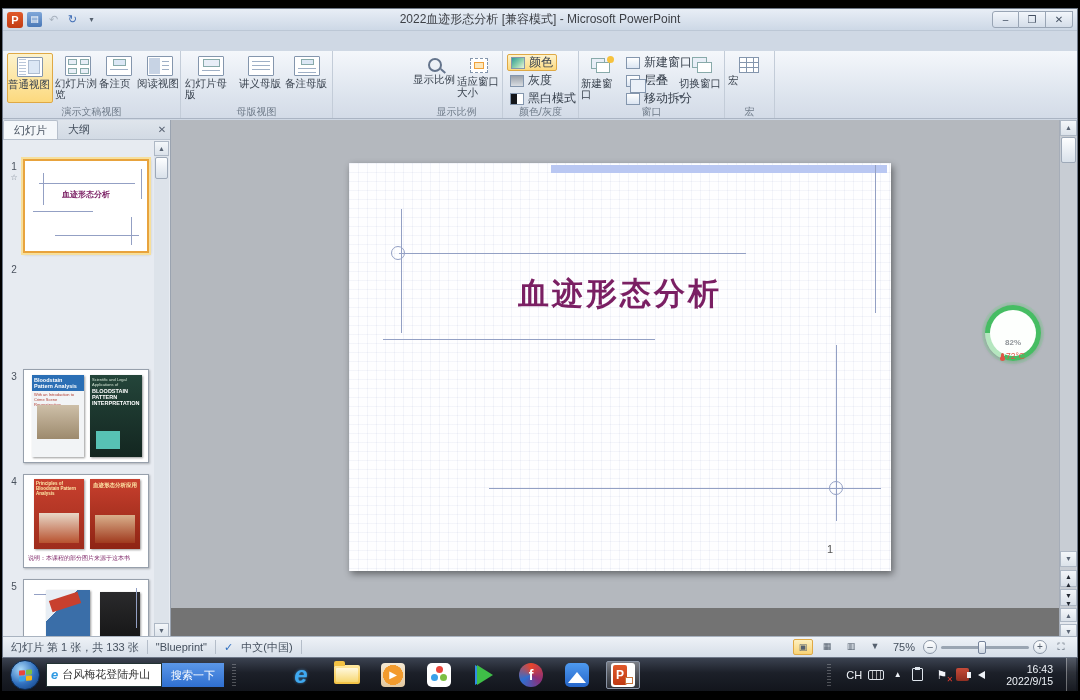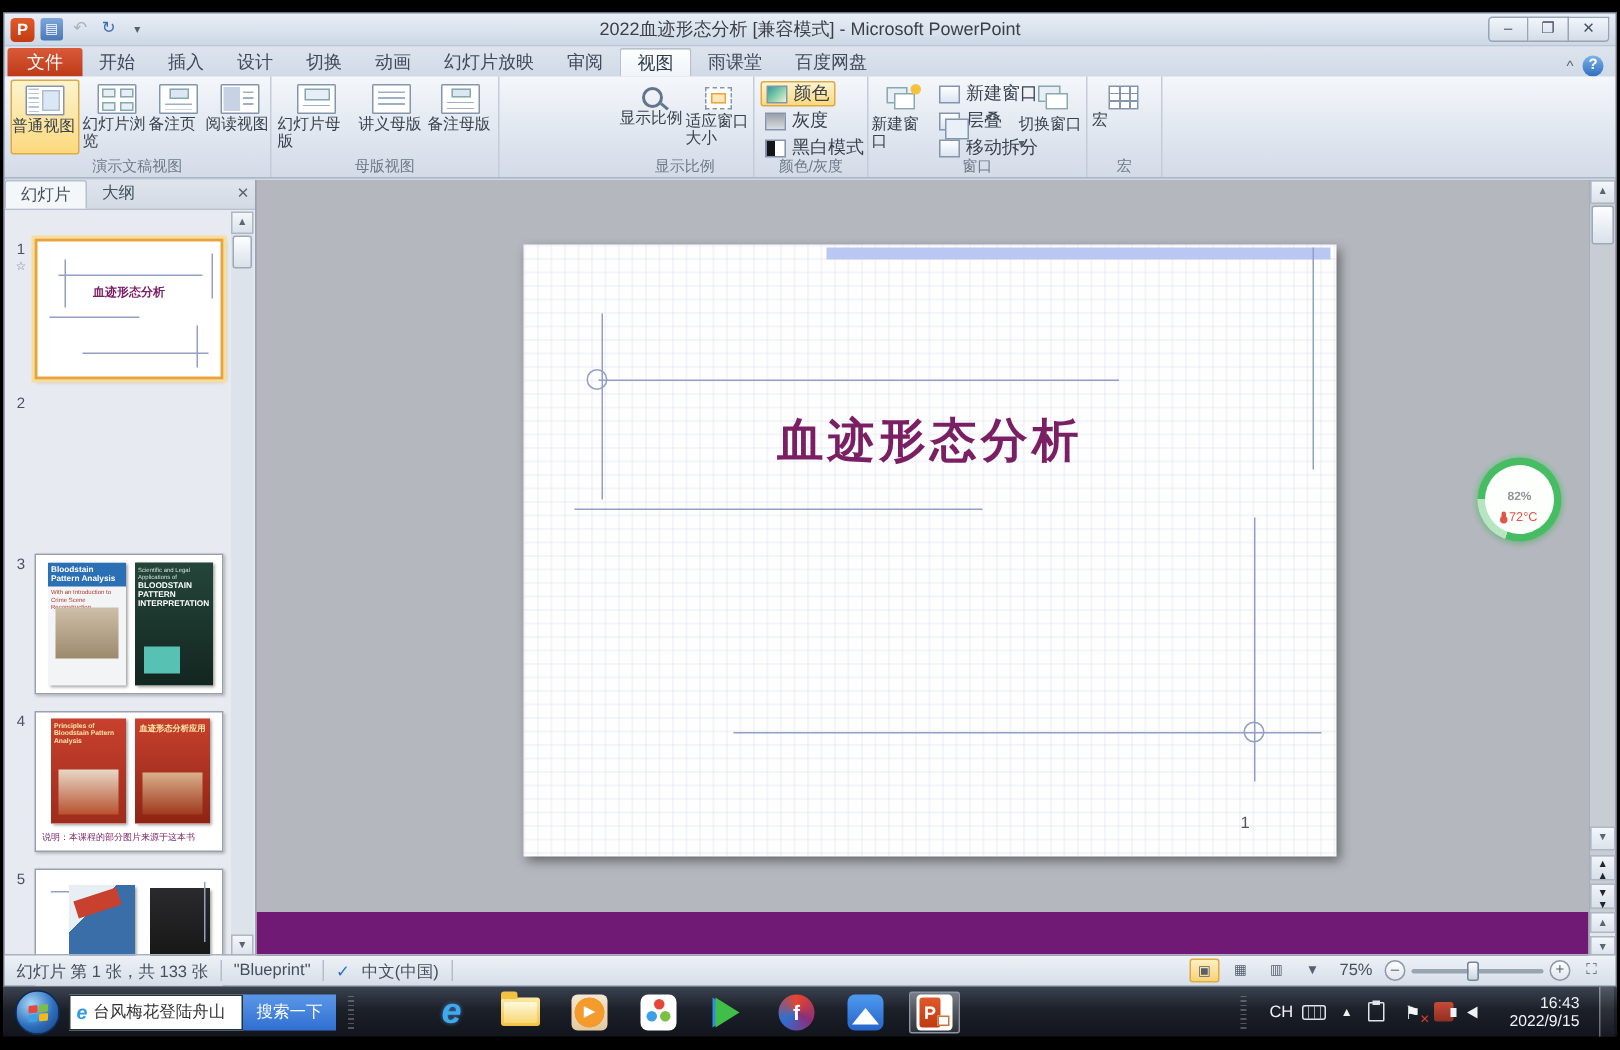--- a/index.html
+++ b/index.html
@@ -56,21 +56,21 @@
   .i-zoom{width:14px;height:14px;border:2px solid #64748c;border-radius:50%;margin:4px auto 2px;position:relative}
   .i-zoom:after{content:"";position:absolute;width:6px;height:2px;background:#64748c;right:-6px;bottom:-2px;transform:rotate(40deg)}
   .i-fit{width:18px;height:15px;border:1px dashed #8496ad;margin:4px auto 3px;background:#fff;position:relative}
   .i-fit:after{content:"";position:absolute;inset:3px;border:1px solid #f0a23c;background:#fde8bd}
   .i-macro{width:20px;height:16px;margin:3px auto 2px;border:1px solid #8496ad;background:
     linear-gradient(90deg,transparent 0 6px,#8496ad 6px 7px,transparent 7px 13px,#8496ad 13px 14px,transparent 14px),
     repeating-linear-gradient(#fff 0 4px,#8496ad 4px 5px)}
   .caret-dn{font-size:8px;color:#55606e;line-height:8px}
 
   
-  #workspace{position:absolute;left:0;top:111px;right:0;height:518px;background:#701a75}
+  #workspace{position:absolute;left:0;top:111px;right:0;height:518px;background:#737373}
   #slidepanel{position:absolute;left:0;top:0;width:168px;bottom:0;background:#e7ebf1;border-right:1px solid #9aa3b0}
   #paneltabs{position:absolute;left:0;top:0;right:0;height:20px;background:linear-gradient(#dfe5ec,#d2dae4);border-bottom:1px solid #b7c0cc;display:flex;align-items:flex-end;font-size:11px;color:#45505e}
   .ptab{height:19px;padding:0 10px;line-height:19px}
   .ptab.active{background:#f4f7fa;border:1px solid #b7c0cc;border-bottom:none;border-radius:2px 2px 0 0}
   .pclose{margin-left:auto;width:16px;text-align:center;color:#5a6474;font-size:10px;line-height:18px}
   .thumb{position:absolute;left:20px;width:126px;height:94px;background:#fff;border:1px solid #97a0ac;box-shadow:1px 1px 2px rgba(0,0,0,.25);overflow:hidden}
   .thumb.selected{border:2px solid #e8a33d;box-shadow:0 0 0 2px #f7df9b,1px 1px 3px rgba(0,0,0,.3)}
   .snum{position:absolute;left:5px;width:12px;text-align:center;font-size:10px;color:#4a525e}
   .sstar{position:absolute;left:5px;width:12px;text-align:center;font-size:8px;color:#76808e}
   .bp-line{position:absolute;background:#93a0c4}
@@ -149,21 +149,21 @@
   .spk{width:0;height:0;border-top:4px solid transparent;border-bottom:4px solid transparent;border-right:7px solid #eef2f7;position:relative}
   .spk:before{content:"";position:absolute;left:-11px;top:-3px;width:4px;height:6px;background:#eef2f7}
   #clock{text-align:right;line-height:12px;font-size:10.5px;padding:0 6px}
   #showdesk{width:10px;height:33px;border-left:1px solid rgba(255,255,255,.35);background:linear-gradient(rgba(255,255,255,.12),rgba(255,255,255,.02));flex:none}
 
   
   #overlay{position:absolute;left:985px;top:305px;width:56px;height:56px;border-radius:50%;
     background:conic-gradient(from 200deg,#b5e6bf 0 70deg,#46bd63 70deg 360deg);
     box-shadow:0 0 0 3px rgba(130,205,150,.35),0 1px 4px rgba(0,0,0,.25);z-index:50}
   #overlay .inner{position:absolute;inset:5px;border-radius:50%;background:#fdfffd;text-align:center}
-  #overlay .pct{font-size:15px;font-weight:bold;color:#8f9498;line-height:16px;margin-top:11px}
+  #overlay .pct{font-size:15px;font-weight:bold;color:#8f9498;line-height:16px;margin-top:22px}
   #overlay .pct span{font-size:8px}
   #overlay .temp{font-size:8.5px;color:#e05545;line-height:10px;display:flex;align-items:center;justify-content:center;gap:2px}
   .thermo{width:3px;height:7px;background:#e05545;border-radius:2px;position:relative;display:inline-block}
   .thermo:after{content:"";position:absolute;bottom:-1px;left:-1px;width:5px;height:5px;border-radius:50%;background:#e05545}
 </style>
 </head>
 <body>
 
 <div id="win">
 
@@ -176,37 +176,20 @@
       <div class="qat-ic" style="color:#55606e;font-size:8px">▾</div>
     </div>
     <div id="title-text">2022血迹形态分析 [兼容模式] - Microsoft PowerPoint</div>
     <div class="winbtns">
       <div class="winbtn">–</div>
       <div class="winbtn">❐</div>
       <div class="winbtn">✕</div>
     </div>
   </div>
 
-  <div id="tabrow">
-    <div class="ftab">文件</div>
-    <div class="rtab">开始</div>
-    <div class="rtab">插入</div>
-    <div class="rtab">设计</div>
-    <div class="rtab">切换</div>
-    <div class="rtab">动画</div>
-    <div class="rtab">幻灯片放映</div>
-    <div class="rtab">审阅</div>
-    <div class="rtab active">视图</div>
-    <div class="rtab">雨课堂</div>
-    <div class="rtab">百度网盘</div>
-    <div class="tabrow-right">
-      <div class="collapse-caret">^</div>
-      <div class="help-btn">?</div>
-    </div>
-  </div>
 
   <div id="ribbon">
 
     <div class="grp" style="left:0;width:178px">
       <div class="rbtn sel" style="left:4px">
         <div class="ric">
             <i class="lpane"></i>
             <i class="rpane"></i>
           </div>
         <span class="lbl">普通视图</span>

